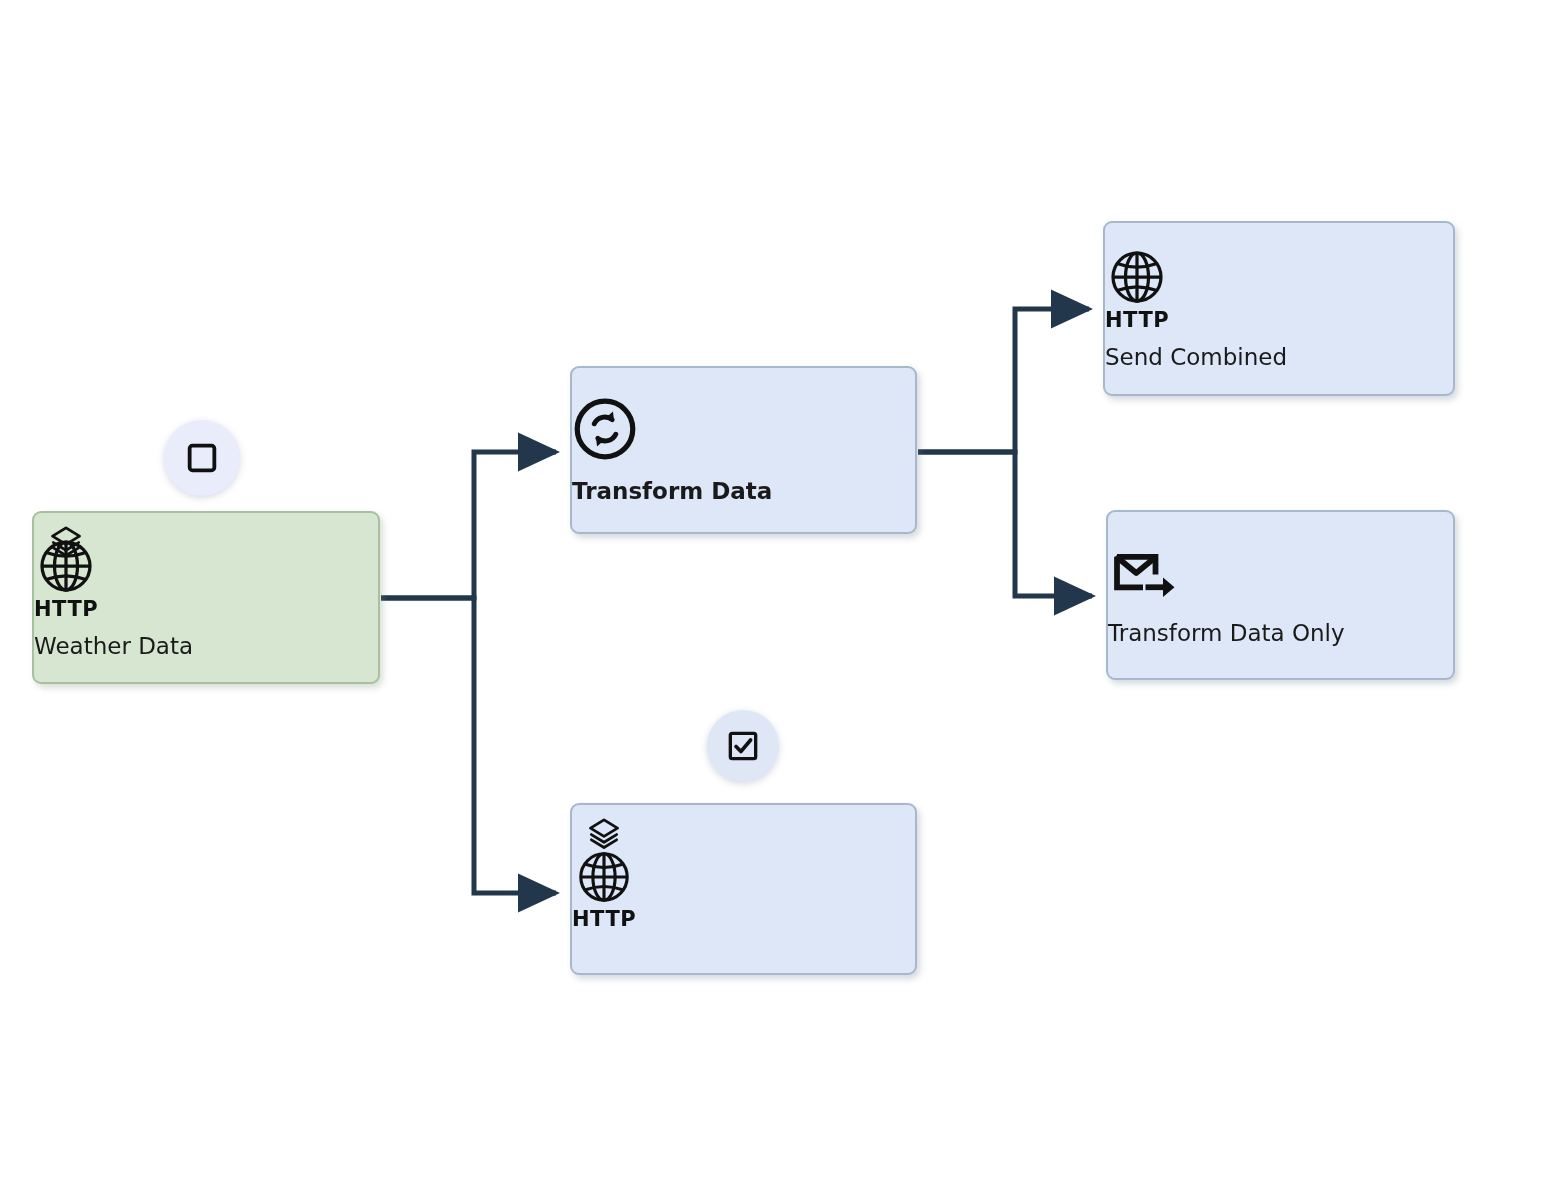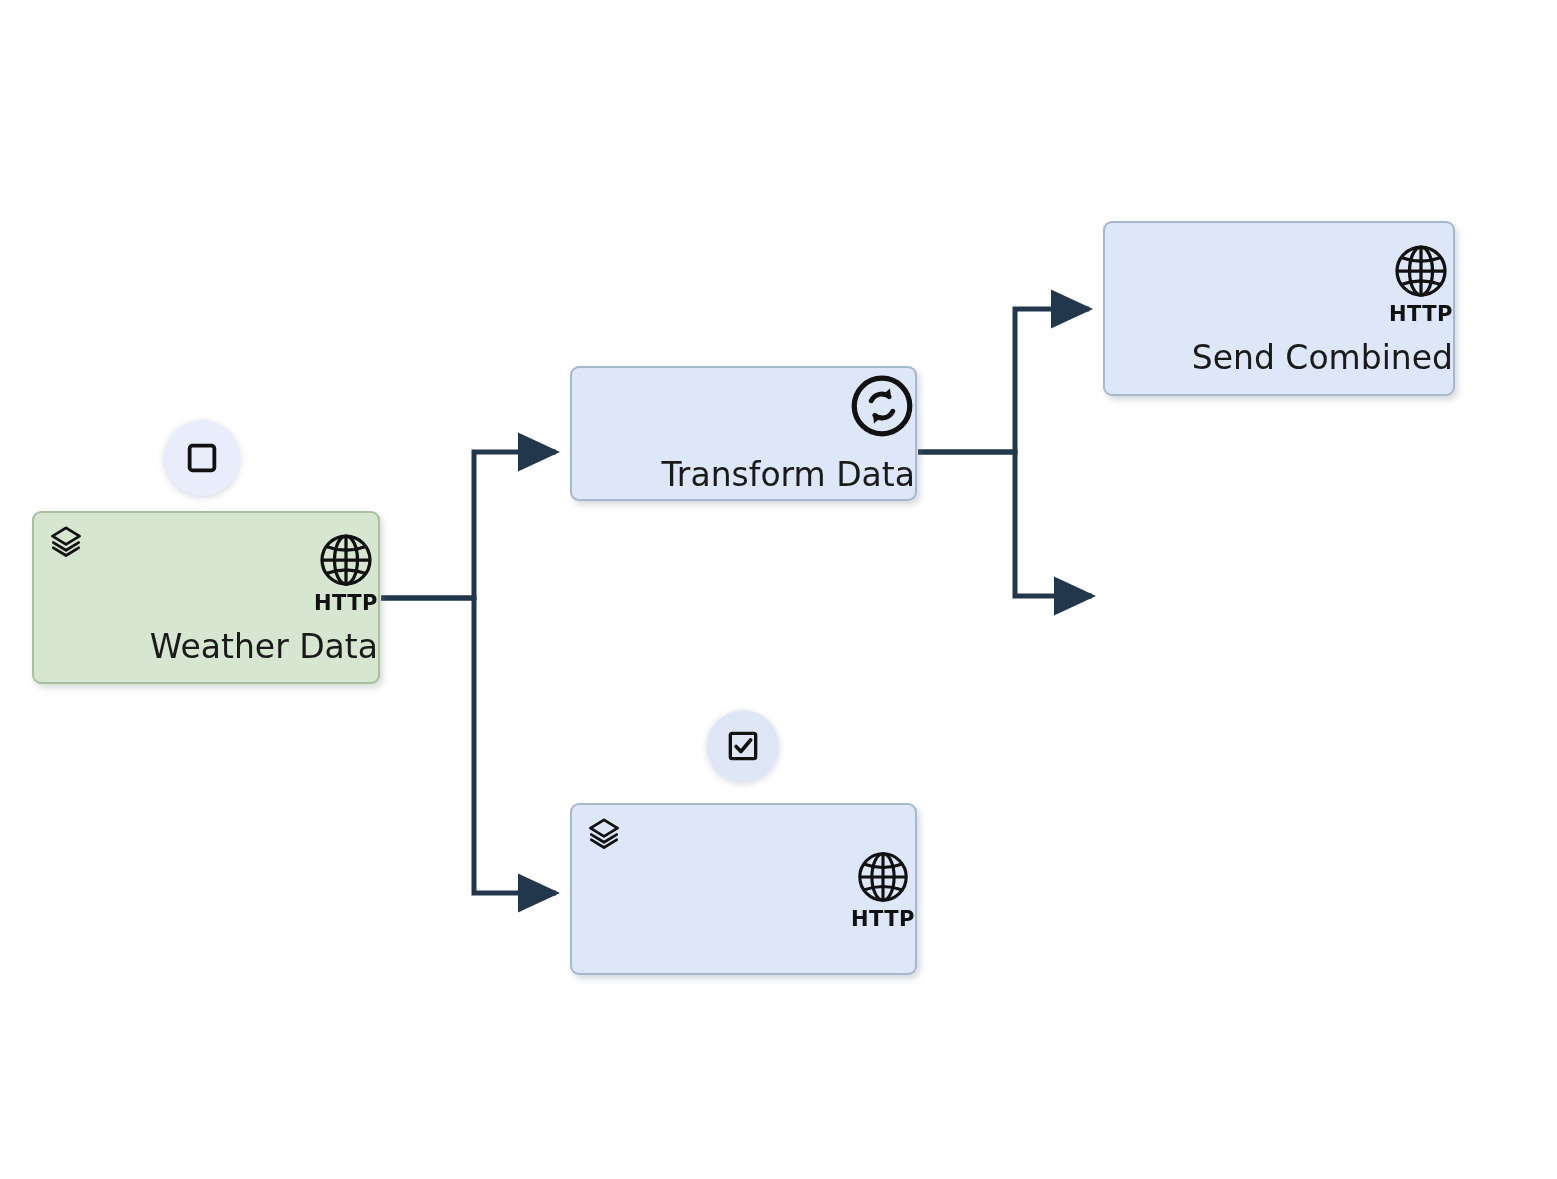--- a/index.html
+++ b/index.html
@@ -27,21 +27,21 @@
   }
   .node {
     position: absolute;
     box-sizing: border-box;
     border-radius: 9px;
     border: 2px solid #a8b8cc;
     background: #dde7f8;
     box-shadow: 3px 4px 6px rgba(120,132,148,0.30);
     display: flex;
     flex-direction: column;
-    align-items: flex-end;
+    align-items: flex-start;
     justify-content: center;
   }
   .node.green {
     background: #d6e6d0;
     border-color: #a8bfa0;
     box-shadow: 3px 4px 6px rgba(130,145,125,0.30);
   }
   .node-icon {
     display: flex;
     flex-direction: column;
@@ -52,21 +52,21 @@
   .http-label {
     font-family: "DejaVu Sans", "Liberation Sans", sans-serif;
     font-weight: bold;
     font-size: 21px;
     letter-spacing: 0.5px;
     color: #111111;
     margin-top: 3px;
   }
   .node-label {
     font-family: "DejaVu Sans", "Liberation Sans", sans-serif;
-    font-size: 33px;
+    font-size: 23px;
     color: #1a1a1a;
     margin-top: 13px;
     white-space: nowrap;
   }
   .layers-badge {
     position: absolute;
     left: 14px;
     top: 11px;
     width: 36px;
     height: 36px;
@@ -124,21 +124,21 @@
         <line x1="2.4" y1="12" x2="21.6" y2="12" stroke="#111111" stroke-width="1.3"></line>
         <path d="M4.0 6.6 Q12 9.5 20 6.6" fill="none" stroke="#111111" stroke-width="1.3"></path>
         <path d="M4.0 17.4 Q12 14.5 20 17.4" fill="none" stroke="#111111" stroke-width="1.3"></path>
         <line x1="12" y1="2.4" x2="12" y2="21.6" stroke="#111111" stroke-width="1.3"></line>
       </svg>
       <div class="http-label">HTTP</div>
     </div>
     <div class="node-label">Weather Data</div>
   </div>
 
-  <div class="node" style="left:570px; top:366px; width:347px; height:135px;">
+  <div class="node" style="left:570px; top:366px; width:347px; height:168px;font-weight:bold;">
     <div class="node-icon">
       <svg width="66" height="66" viewBox="0 0 24 24">
         <circle cx="12" cy="12" r="10.1" fill="none" stroke="#111111" stroke-width="1.9"></circle>
         <path d="M8.1 10.1 A4.2 4.2 0 0 1 14.6 8.6" fill="none" stroke="#111111" stroke-width="1.8" stroke-linecap="round"></path>
         <path d="M15.9 13.9 A4.2 4.2 0 0 1 9.4 15.4" fill="none" stroke="#111111" stroke-width="1.8" stroke-linecap="round"></path>
         <path d="M14.9 5.6 L15.3 9.2 L11.8 8.4 Z" fill="#111111"></path>
         <path d="M9.1 18.4 L8.7 14.8 L12.2 15.6 Z" fill="#111111"></path>
       </svg>
       <div class="http-label"></div>
     </div>
@@ -153,20 +153,33 @@
         <line x1="2.4" y1="12" x2="21.6" y2="12" stroke="#111111" stroke-width="1.3"></line>
         <path d="M4.0 6.6 Q12 9.5 20 6.6" fill="none" stroke="#111111" stroke-width="1.3"></path>
         <path d="M4.0 17.4 Q12 14.5 20 17.4" fill="none" stroke="#111111" stroke-width="1.3"></path>
         <line x1="12" y1="2.4" x2="12" y2="21.6" stroke="#111111" stroke-width="1.3"></line>
       </svg>
       <div class="http-label">HTTP</div>
     </div>
     <div class="node-label">Send Combined</div>
   </div>
 
+  <div class="node" style="left:1106px; top:510px; width:349px; height:170px;">
+    <div class="node-icon">
+      <svg width="72" height="60" viewBox="0 0 28 24">
+        <path d="M3.2 5.1 L18.6 5.1 L18.6 12.2" fill="none" stroke="#111111" stroke-width="2.3" stroke-linejoin="miter"></path>
+        <path d="M3.2 5.1 L3.2 17.3 L13.6 17.3" fill="none" stroke="#111111" stroke-width="2.3" stroke-linejoin="miter"></path>
+        <path d="M3.6 5.6 L10.9 11.6 L18.2 5.6" fill="none" stroke="#111111" stroke-width="2.3" stroke-linejoin="round" stroke-linecap="round"></path>
+        <line x1="14.6" y1="17.3" x2="23.2" y2="17.3" stroke="#111111" stroke-width="2.3"></line>
+        <path d="M21.6 13.4 L26.2 17.3 L21.6 21.2 Z" fill="#111111"></path>
+      </svg>
+      <div class="http-label"></div>
+    </div>
+    <div class="node-label">Transform Data Only</div>
+  </div>
 
   <div class="status-badge blue-bg" style="left:707px; top:710px; width:72px; height:72px;">
     <svg width="38" height="38" viewBox="0 0 24 24">
       <rect x="4.0" y="4.0" width="16.0" height="16.0" rx="1.2" fill="none" stroke="#111111" stroke-width="2.1"></rect>
       <path d="M7.6 12.3 L10.7 15.5 L16.8 8.2" fill="none" stroke="#111111" stroke-width="2.3" stroke-linecap="round" stroke-linejoin="round"></path>
     </svg>
   </div>
 
   <div class="node" style="left:570px; top:803px; width:347px; height:172px;">
     <svg class="layers-badge" viewBox="0 0 24 24">

